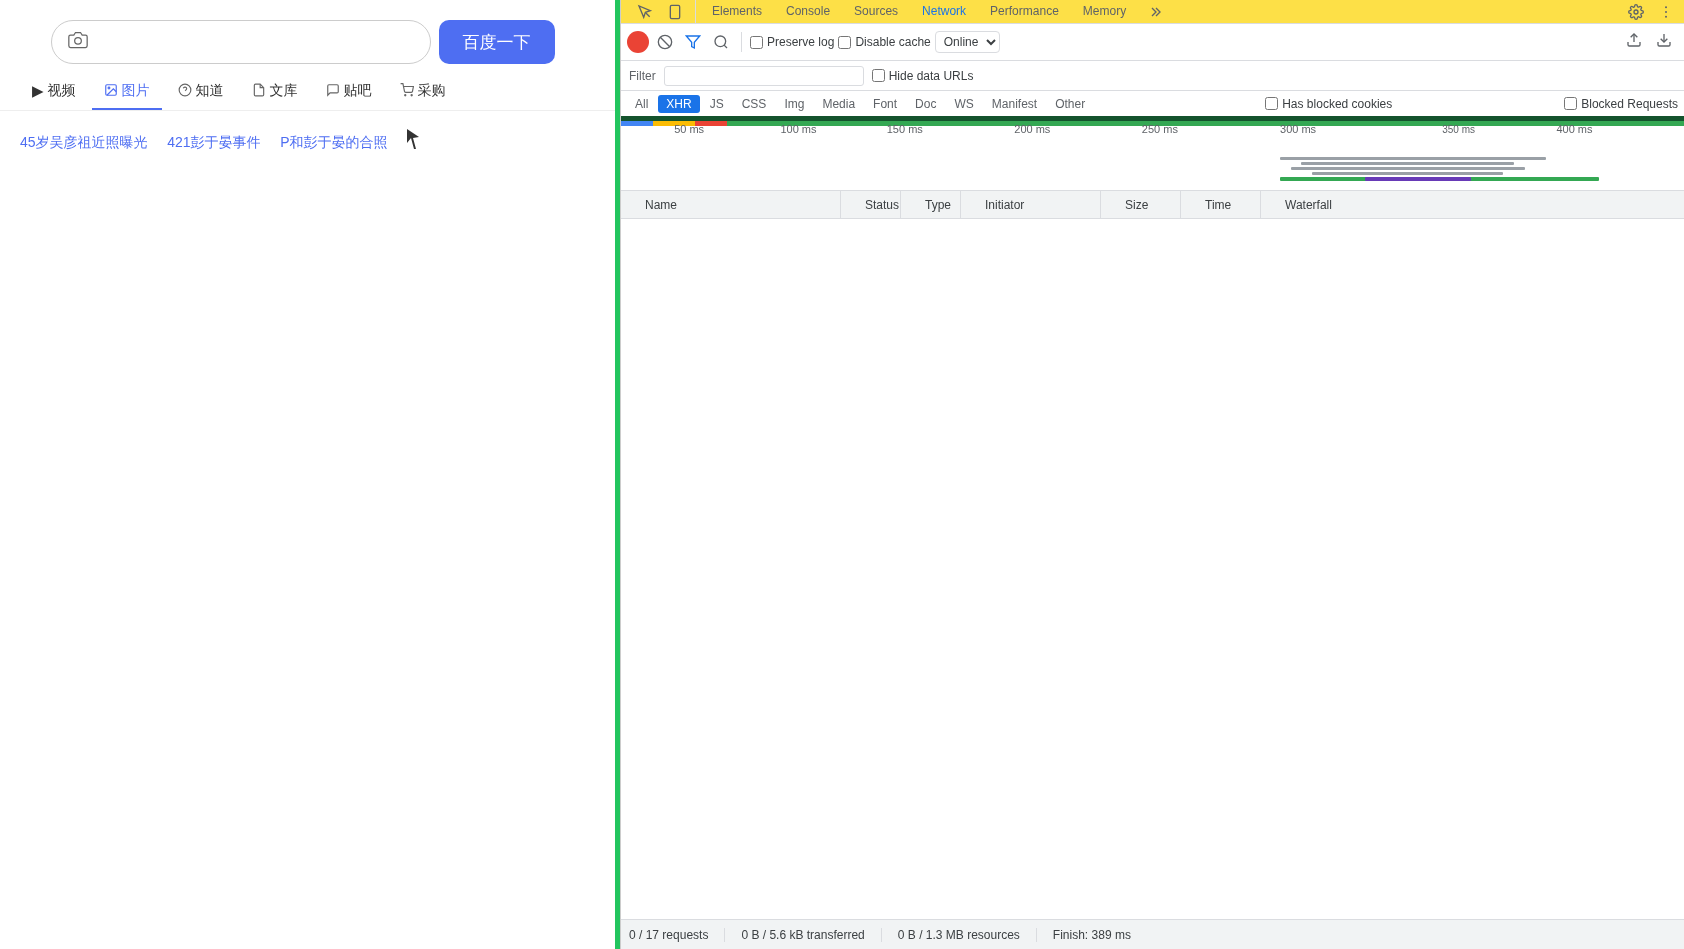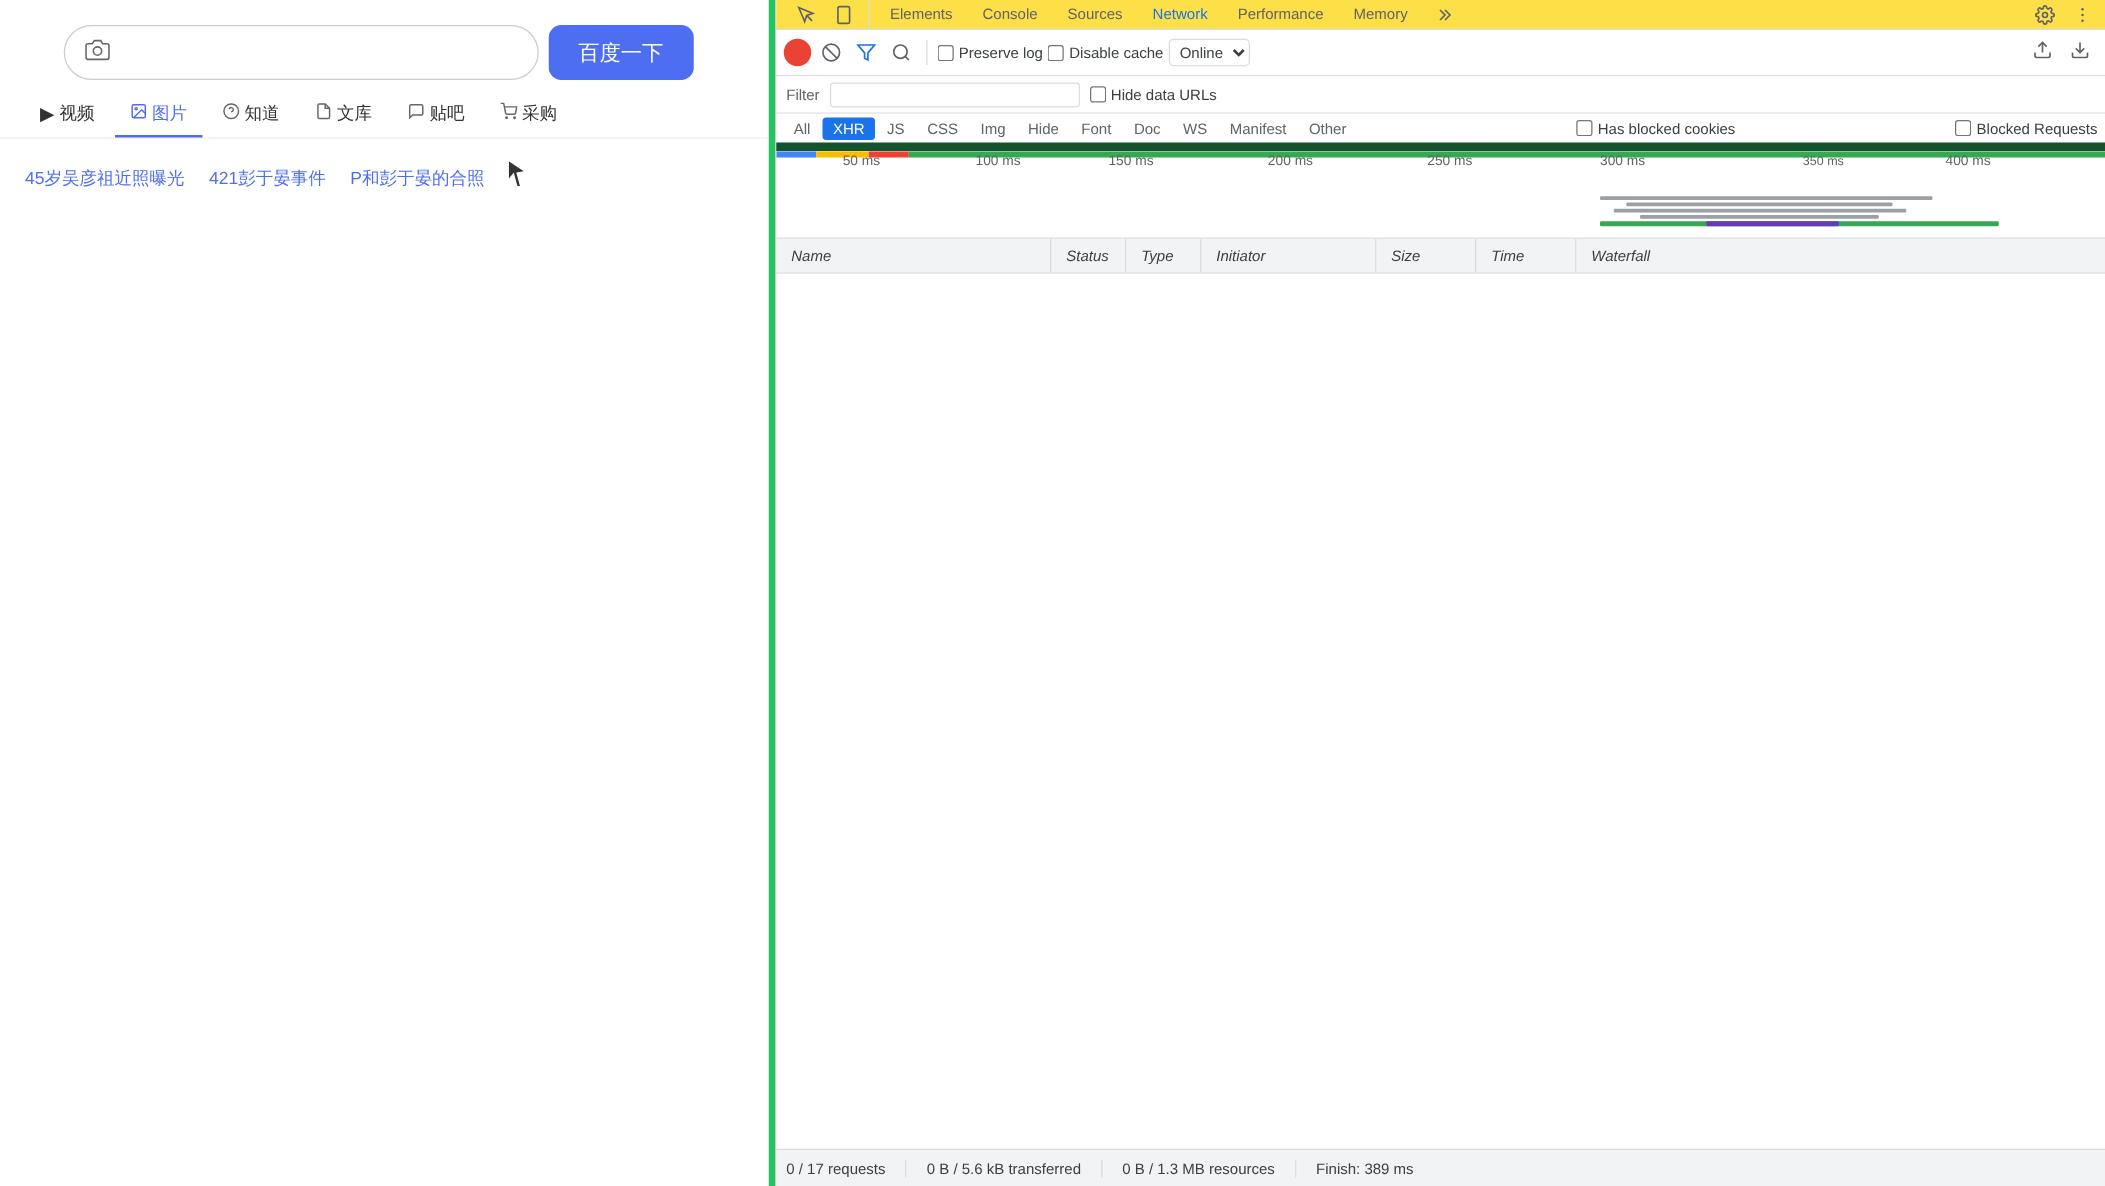--- a/index.html
+++ b/index.html
@@ -300,21 +300,21 @@
       color: #3c4043;
       cursor: pointer;
       white-space: nowrap;
     }
 
     
     .type-filter-row {
       display: flex;
       align-items: center;
       height: 30px;
-      border-bottom: 7px solid #14532d;
+      border-bottom: 5px solid #14532d;
       padding: 0 6px;
       gap: 2px;
       background: #fff;
     }
 
     .type-filter-btn {
       padding: 2px 8px;
       font-size: 12px;
       cursor: pointer;
       border: none;
@@ -365,28 +365,27 @@
       align-items: center;
       height: 28px;
       border-bottom: 1px solid #dadce0;
       background: #f1f3f4;
       font-size: 12px;
       color: #3c4043;
       font-weight: 500;
     }
 
     .th-cell {
-      padding: 0 12px;
+      padding: 0 24px;
       display: flex;
       align-items: center;
       height: 100%;
       cursor: pointer;
       white-space: nowrap;
       border-right: 1px solid #dadce0;
-      font-style: italic;
     }
 
     .th-cell.name { width: 220px; }
     .th-cell.status { width: 60px; }
     .th-cell.type { width: 60px; }
     .th-cell.initiator { width: 140px; }
     .th-cell.size { width: 80px; }
     .th-cell.time { width: 80px; }
     .th-cell.waterfall { flex: 1; border-right: none; }
 
@@ -617,21 +616,21 @@
       <span>Hide data URLs</span>
     </label>
   </div>
 
   <div class="type-filter-row">
     <button class="type-filter-btn">All</button>
     <button class="type-filter-btn active">XHR</button>
     <button class="type-filter-btn">JS</button>
     <button class="type-filter-btn">CSS</button>
     <button class="type-filter-btn">Img</button>
-    <button class="type-filter-btn">Hide</button>
+    <button class="type-filter-btn">Media</button>
     <button class="type-filter-btn">Font</button>
     <button class="type-filter-btn">Doc</button>
     <button class="type-filter-btn">WS</button>
     <button class="type-filter-btn">Manifest</button>
     <button class="type-filter-btn">Other</button>
 
     <label class="blocked-cookies-label">
       <input type="checkbox" style="">
       <span>Has blocked cookies</span>
     </label>

